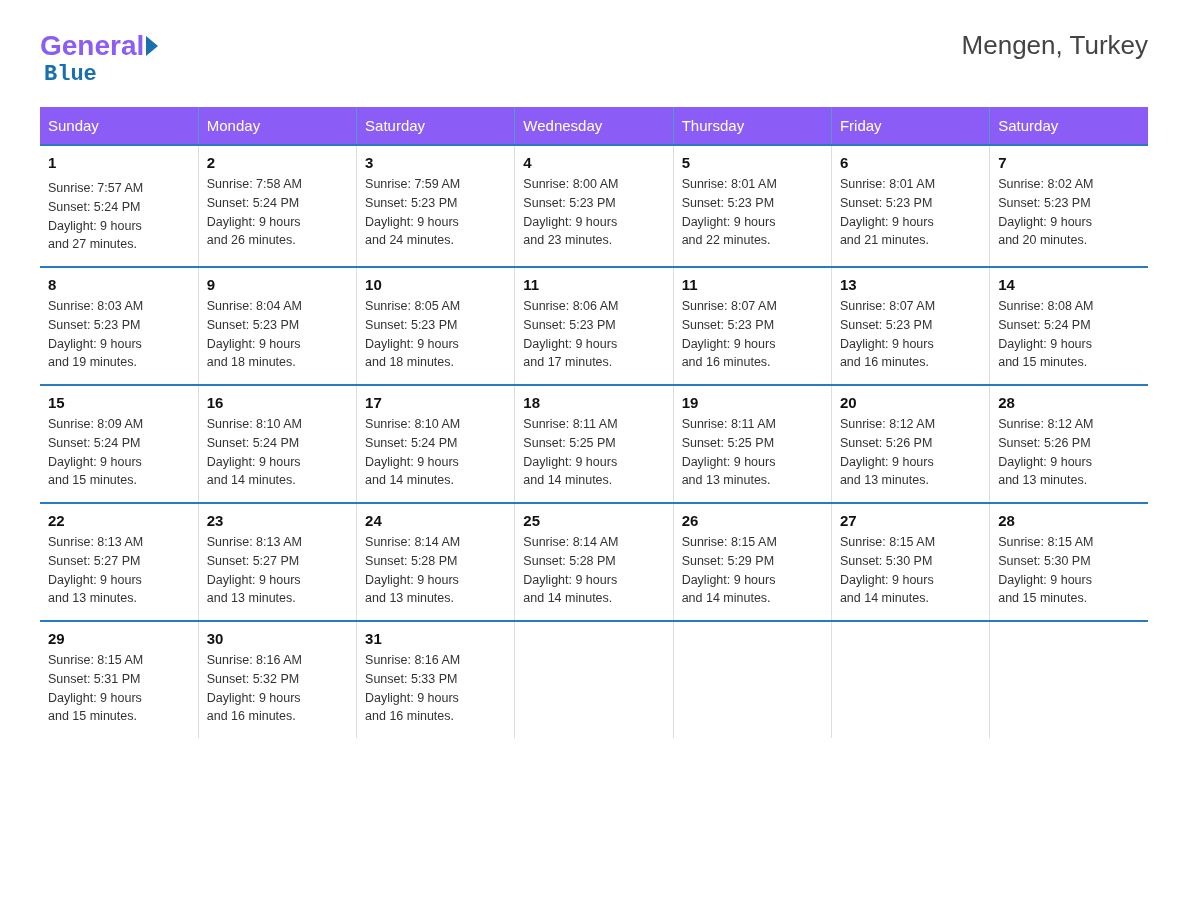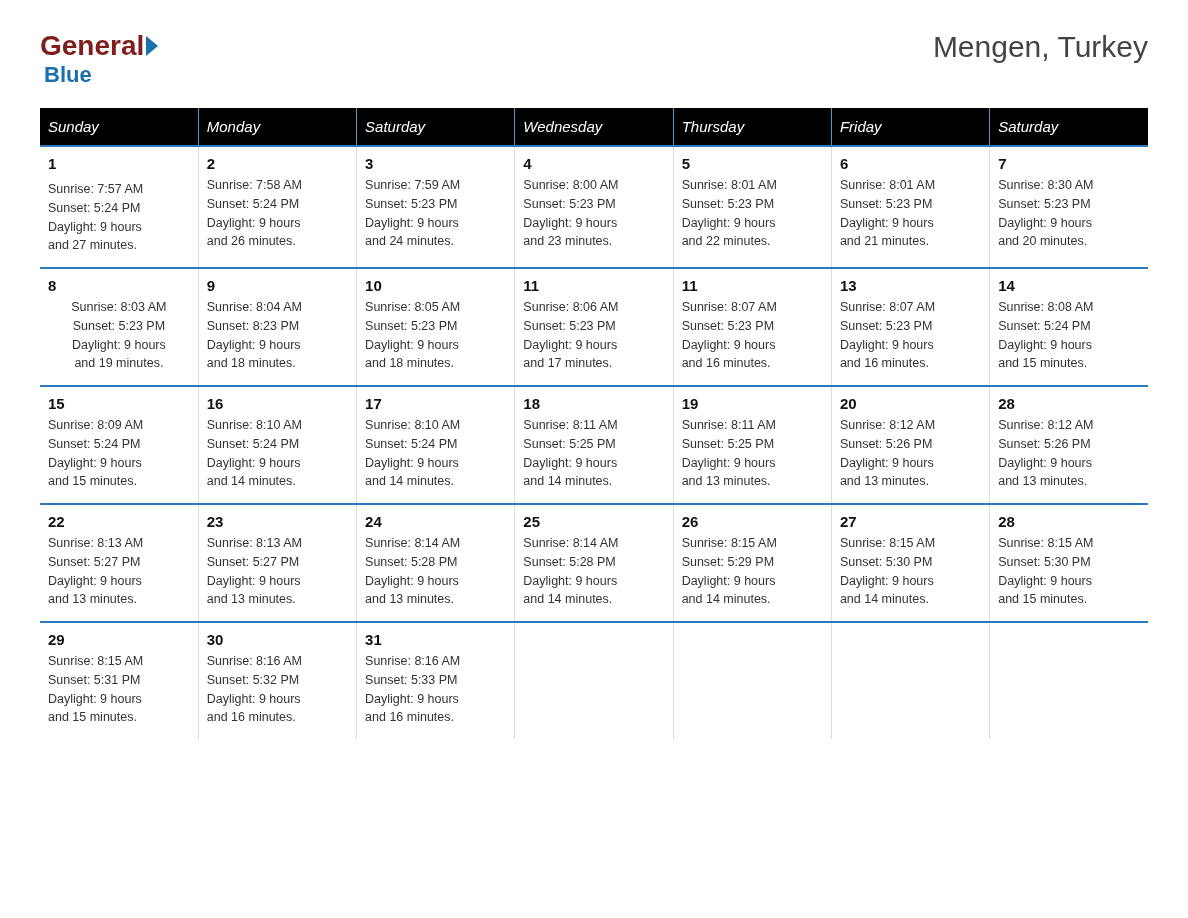--- a/index.html
+++ b/index.html
@@ -20,59 +20,59 @@
       flex-direction: column;
       align-items: flex-start;
     }
     .logo-text {
       display: flex;
       align-items: center;
       font-size: 28px;
       font-weight: bold;
       color: #333;
     }
-    .logo-general { color: #7f1d1d; }
+    .logo-general { color: #8b5cf6; }
     .logo-arrow {
       display: inline-block;
       width: 0;
       height: 0;
       border-left: 12px solid #1a6fae;
       border-top: 10px solid transparent;
       border-bottom: 10px solid transparent;
       margin: 0 2px;
     }
     .logo-line2 {
       color: #1a6fae;
       font-size: 22px;
       font-weight: bold;
       margin-left: 4px;
+      font-family: Liberation Mono, monospace;
     }
     .title-block {
       text-align: right;
     }
     .title-block h1 {
       font-size: 52px;
       font-weight: normal;
       color: #111;
       line-height: 1.1;
     }
     .title-block h2 {
-      font-size: 30px;
+      font-size: 26px;
       font-weight: normal;
       color: #444;
     }
     table {
       width: 100%;
       border-collapse: collapse;
       table-layout: fixed;
     }
     thead tr {
-      background-color: #000000;
+      background-color: #8b5cf6;
       color: #fff;
-      font-style: italic;
     }
     thead th {
       padding: 10px 8px;
       text-align: left;
       font-size: 15px;
       font-weight: normal;
       border-right: 1px solid #5599cc;
     }
     thead th:last-child { border-right: none; }
     tbody tr {
@@ -170,38 +170,38 @@
         </td>
         <td>
           <span class="day-num">6</span>
           <div class="day-info" style="white-space: pre-line;">Sunrise: 8:01 AM
 Sunset: 5:23 PM
 Daylight: 9 hours
 and 21 minutes.</div>
         </td>
         <td>
           <span class="day-num">7</span>
-          <div class="day-info" style="white-space: pre-line;">Sunrise: 8:30 AM
+          <div class="day-info" style="white-space: pre-line;">Sunrise: 8:02 AM
 Sunset: 5:23 PM
 Daylight: 9 hours
 and 20 minutes.</div>
         </td>
       </tr>
       <tr>
         <td>
           <span class="day-num">8</span>
-          <div class="day-info" style="white-space: pre-line; text-align: center;">Sunrise: 8:03 AM
+          <div class="day-info" style="white-space: pre-line;">Sunrise: 8:03 AM
 Sunset: 5:23 PM
 Daylight: 9 hours
 and 19 minutes.</div>
         </td>
         <td>
           <span class="day-num">9</span>
           <div class="day-info" style="white-space: pre-line;">Sunrise: 8:04 AM
-Sunset: 8:23 PM
+Sunset: 5:23 PM
 Daylight: 9 hours
 and 18 minutes.</div>
         </td>
         <td>
           <span class="day-num">10</span>
           <div class="day-info" style="white-space: pre-line;">Sunrise: 8:05 AM
 Sunset: 5:23 PM
 Daylight: 9 hours
 and 18 minutes.</div>
         </td>

